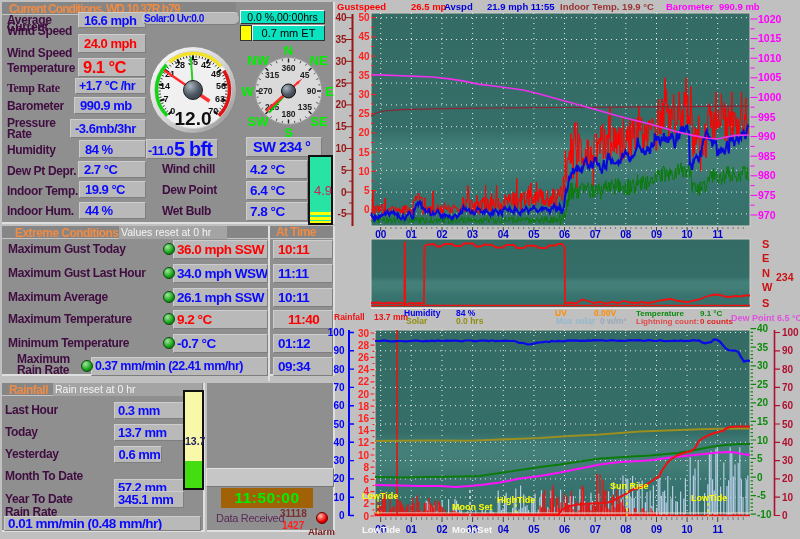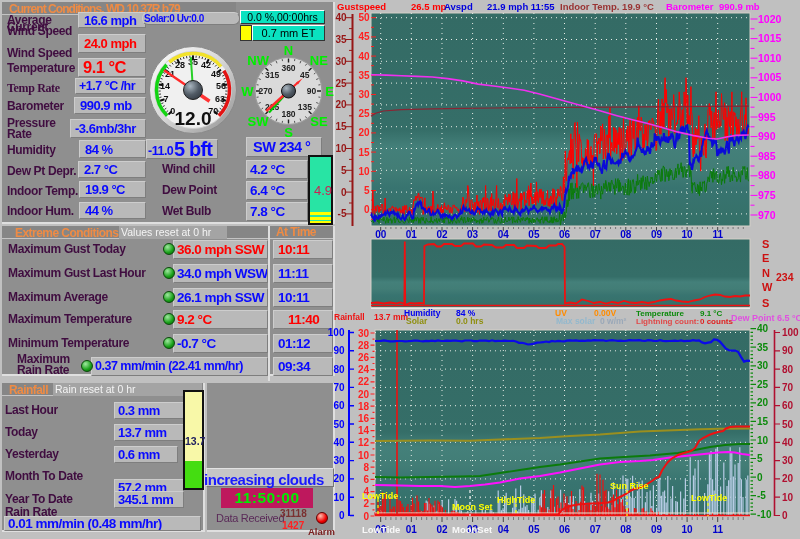--- a/index.html
+++ b/index.html
@@ -212,21 +212,21 @@
     <div class="wht" style="left:53px;top:1px">Rain reset at 0 hr</div>
     <div class="lab" style="left:3px;top:22px;">Last Hour</div>
     <div class="vbox" style="left:112px;top:19px;width:70px;height:17px;">
       <span style="color:#0a0aff;font-size:13px;padding-left:3px;">0.3 mm</span>
     </div>
     <div class="lab" style="left:3px;top:44px;">Today</div>
     <div class="vbox" style="left:112px;top:41px;width:70px;height:17px;">
       <span style="color:#0a0aff;font-size:13px;padding-left:3px;">13.7 mm</span>
     </div>
     <div class="lab" style="left:3px;top:66px;">Yesterday</div>
-    <div class="vbox" style="left:112px;top:63px;width:64px;height:17px;">
+    <div class="vbox" style="left:112px;top:63px;width:48px;height:17px;justify-content:center;">
       <span style="color:#0a0aff;font-size:13px;padding-left:3px;">0.6 mm</span>
     </div>
     <div class="lab" style="left:3px;top:88px;">Month To Date</div>
     <div class="vbox" style="left:112px;top:96px;width:70px;height:17px;">
       <span style="color:#0a0aff;font-size:13px;padding-left:3px;">57.2 mm</span>
     </div>
     <div class="lab" style="left:3px;top:111px;">Year To Date</div>
     <div class="vbox" style="left:112px;top:108px;width:70px;height:17px;">
       <span style="color:#0a0aff;font-size:13px;padding-left:3px;">345.1 mm</span>
     </div>
@@ -234,22 +234,21 @@
     <div class="vbox" style="left:2px;top:133px;width:197px;height:15px;">
       <span style="color:#0a0aff;font-size:13.5px;padding-left:3px;">0.01 mm/min (0.48 mm/hr)</span>
     </div>
     <div style="position:absolute;left:181px;top:7px;width:21px;height:100px;border:2px solid #111;background:#f8f8a8">
 <div style="position:absolute;left:0;bottom:0;width:100%;height:27px;background:#44dd11"></div>
 <div style="position:absolute;left:0px;top:43px;color:#202060;font-size:10.5px;font-weight:bold">13.7</div>
     </div>
   </div>
 <div class="panel" style="left:207px;top:383px;width:128px;height:149px">
     <div style="position:absolute;left:-1px;top:85px;width:128px;height:19px;background:#c6c6c6;border:1px solid;border-color:#e2e2e2 #777 #777 #e2e2e2"></div>
-    <div style="position:absolute;left:-3px;top:88px;color:#1a1aff;font-weight:bold;font-size:15px;letter-spacing:-0.45px">increasing clouds</div>
-    <div style="position:absolute;left:14px;top:105px;width:92px;height:20px;background:#be185d;color:#00ee00;font-weight:bold;font-size:15.5px;text-align:center;line-height:20px;letter-spacing:0.5px">11:50:00</div>
+    <div style="position:absolute;left:14px;top:105px;width:92px;height:20px;background:#a16207;color:#00ee00;font-weight:bold;font-size:15.5px;text-align:center;line-height:20px;letter-spacing:0.5px">11:50:00</div>
     <div style="position:absolute;left:9px;top:129px;color:#5a2a58;font-size:11px;letter-spacing:-0.3px">Data Received</div>
     <div style="position:absolute;left:73px;top:125px;color:#7a3030;font-size:10px;font-weight:bold">31118</div>
     <div style="position:absolute;left:75px;top:137px;color:#ff2020;font-size:10px;font-weight:bold">1427</div>
     <div style="position:absolute;left:109px;top:129px;width:12px;height:12px;border-radius:50%;background:radial-gradient(circle at 35% 30%,#ffc0b0,#ee0000 60%,#900000);border:1px solid #600"></div>
     <div style="position:absolute;left:101px;top:143px;color:#7a2020;font-size:9.5px;font-weight:bold">Alarm</div>
   </div>
 <svg style="position:absolute;left:0;top:0" width="800" height="539" viewBox="0 0 800 539">
     <defs>
       <linearGradient id="teal" x1="0" y1="0" x2="0" y2="1">
         <stop offset="0" stop-color="#346b65"></stop>

